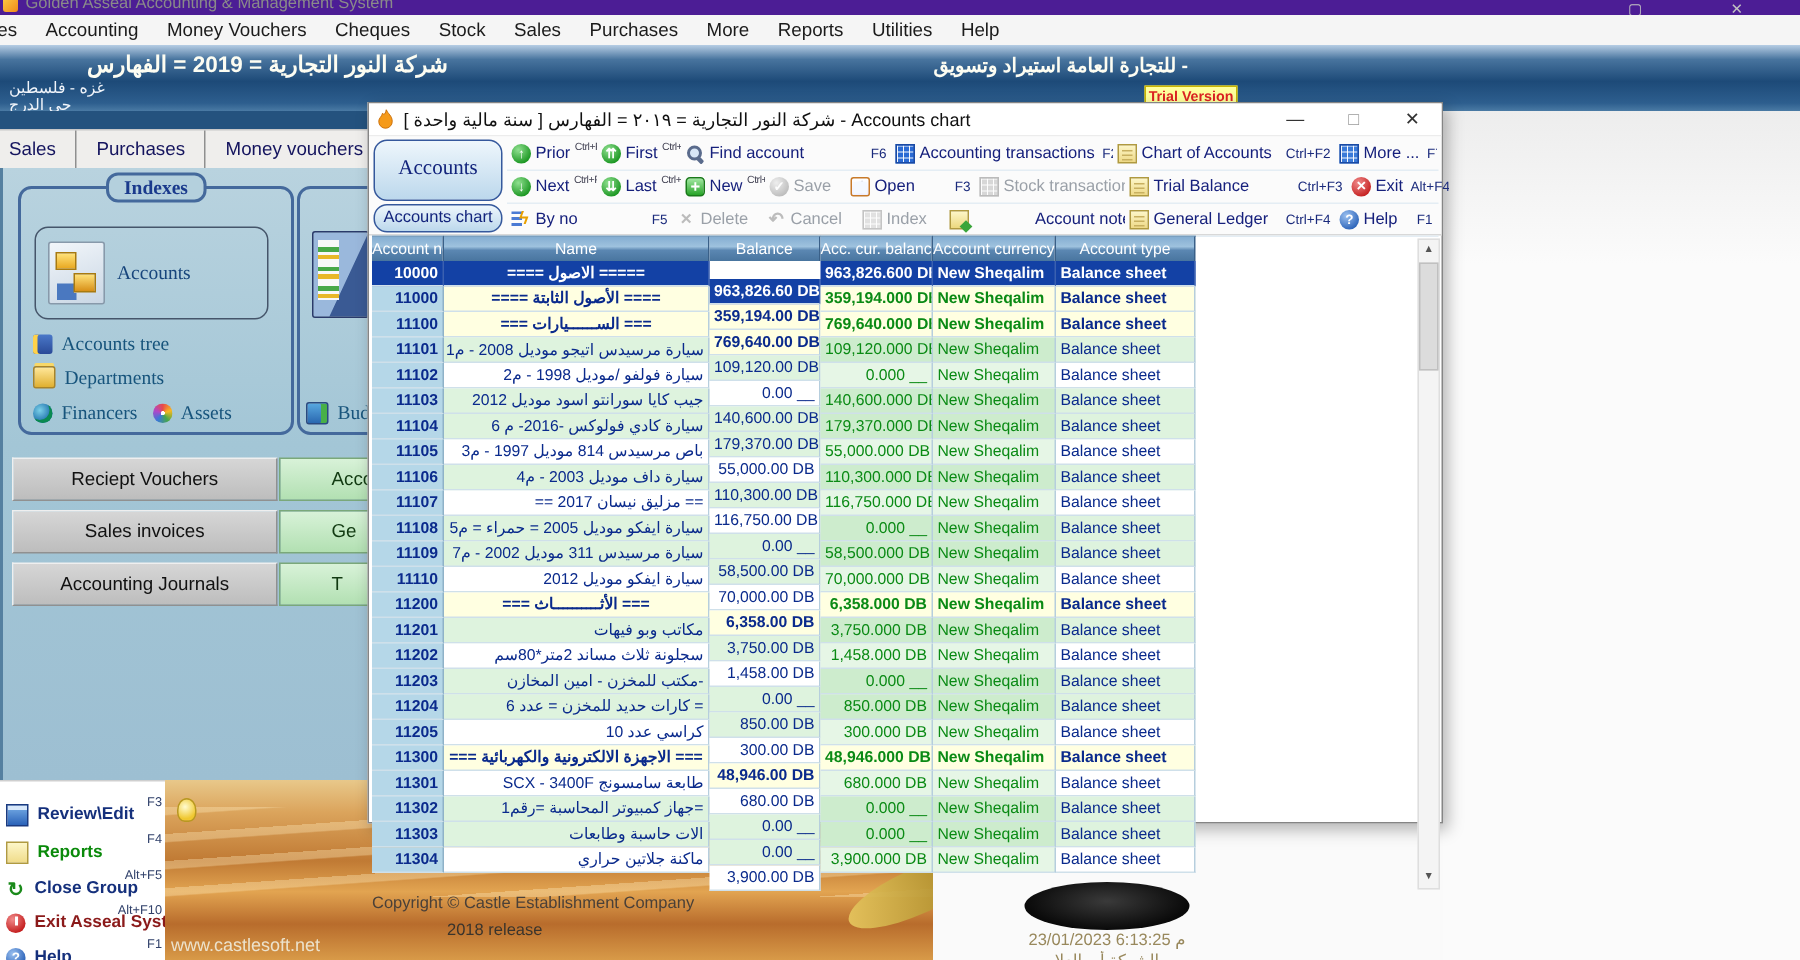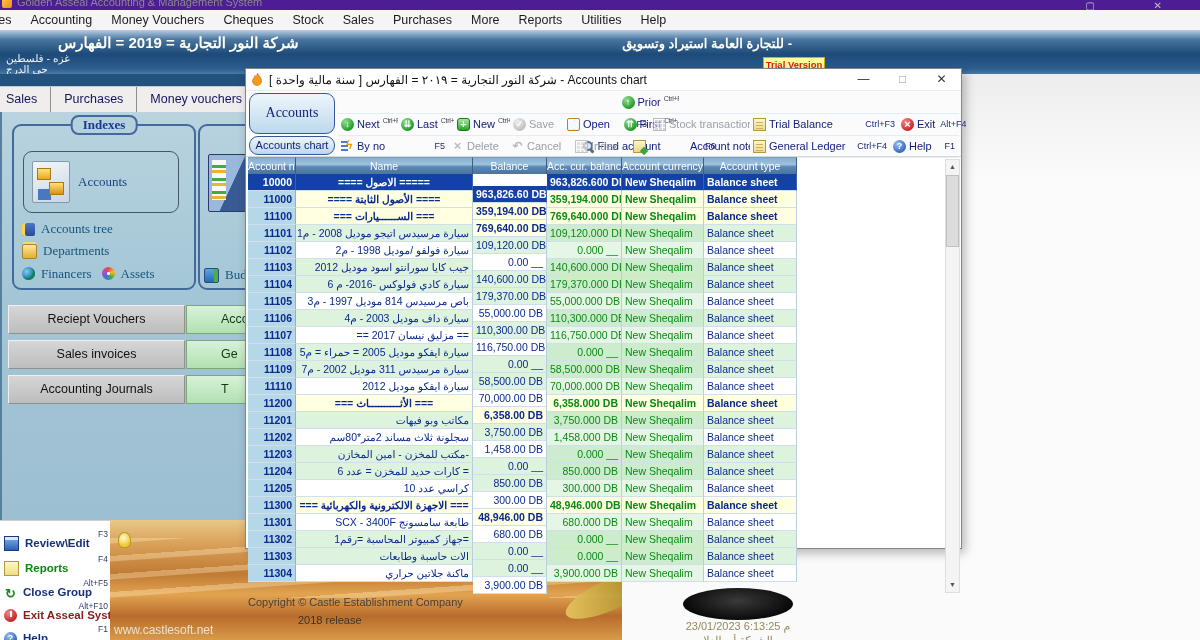--- a/index.html
+++ b/index.html
@@ -114,21 +114,21 @@
   .dlg-title{font-size:12px;color:#101010;margin-left:5px;white-space:nowrap;overflow:hidden;}
   .dlg-btns{margin-left:auto;display:flex;}
   .dlg-btn{width:39px;text-align:center;font-size:12px;color:#333;line-height:21px;}
   .dlg-btn.max{color:#9a9a9a;}
   .toolbar{position:absolute;left:0;top:22px;width:100%;height:66px;background:#fbfbfb;border-bottom:1px solid #d8d8d8;box-sizing:border-box;}
   .side-tab{position:absolute;background:linear-gradient(#eef6fc,#bcd8ec);border:1.5px solid #35589c;
           border-radius:9px;color:#13247c;text-align:center;z-index:3;box-sizing:border-box;}
   .tab-accounts{left:3px;top:2px;width:86px;height:41px;font-family:"Liberation Serif",serif;font-size:14px;line-height:38px;}
   .tab-accounts-chart{left:3px;top:45px;width:86px;height:19px;font-size:11px;line-height:16px;}
   .tb-row{position:absolute;left:92px;right:2px;height:22px;display:flex;align-items:center;border-bottom:1px solid #e4edf4;}
-  .tb-row.r1{top:0;flex-direction:column;} .tb-row.r2{top:22px;} .tb-row.r3{top:44px;}
+  .tb-row.r1{top:0;} .tb-row.r2{top:22px;} .tb-row.r3{top:44px;}
   .tb-cell{display:flex;align-items:center;gap:3px;padding:0 3px;height:100%;box-sizing:border-box;flex:none;overflow:hidden;}
   .tb-cell .lbl{font-size:11px;color:#16207c;white-space:nowrap;}
   .tb-cell .sup{font-size:7px;position:relative;top:-4px;color:#445;white-space:nowrap;letter-spacing:-.3px;}
   .tb-cell .sc{margin-left:auto;font-size:9px;color:#1a2a7c;white-space:nowrap;padding-left:2px;}
   .tb-cell.disabled .lbl,.tb-cell.disabled .sc{color:#9aa0a8;}
   .tb-cell.disabled .i{filter:grayscale(1);opacity:.65;}
   
   .i{display:inline-block;width:13px;height:13px;flex:none;position:relative;text-align:center;
      line-height:13px;font-size:9px;color:#fff;font-weight:bold;}
   .nav-up,.nav-down,.nav-first,.nav-last{border-radius:50%;background:radial-gradient(circle at 35% 30%,#90e090,#17941e 78%);}
@@ -367,20 +367,26 @@
             <span class="lbl">Find account</span>
 
             <span class="sc">F6</span>
           </span>
           <span class="tb-cell" style="width: 148px;">
             <span class="i table-blue"></span>
             <span class="lbl">Accounting transactions</span>
 
             <span class="sc">F2</span>
           </span>
+          <span class="tb-cell" style="width: 148px;">
+            <span class="i page"></span>
+            <span class="lbl">Chart of Accounts</span>
+
+            <span class="sc">Ctrl+F2</span>
+          </span>
           <span class="tb-cell" style="width: 68px;">
             <span class="i more"></span>
             <span class="lbl">More ...</span>
 
             <span class="sc">F7</span>
           </span>
       </div>
       <div class="tb-row r2">
         <span class="tb-cell" style="width: 60px;">
             <span class="i nav-down"></span>

